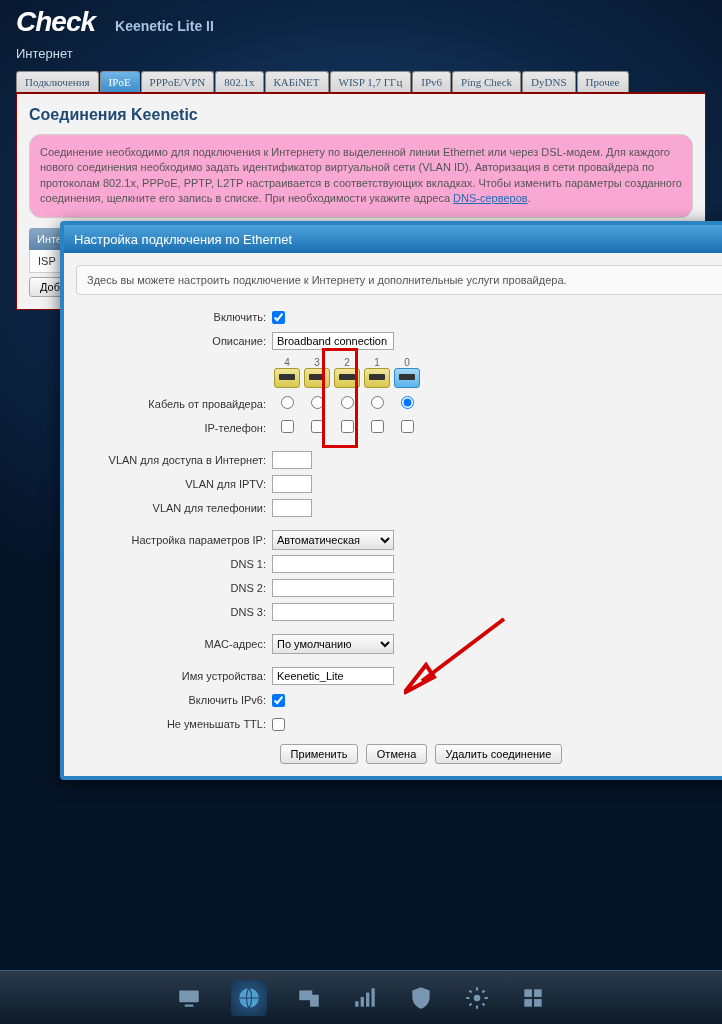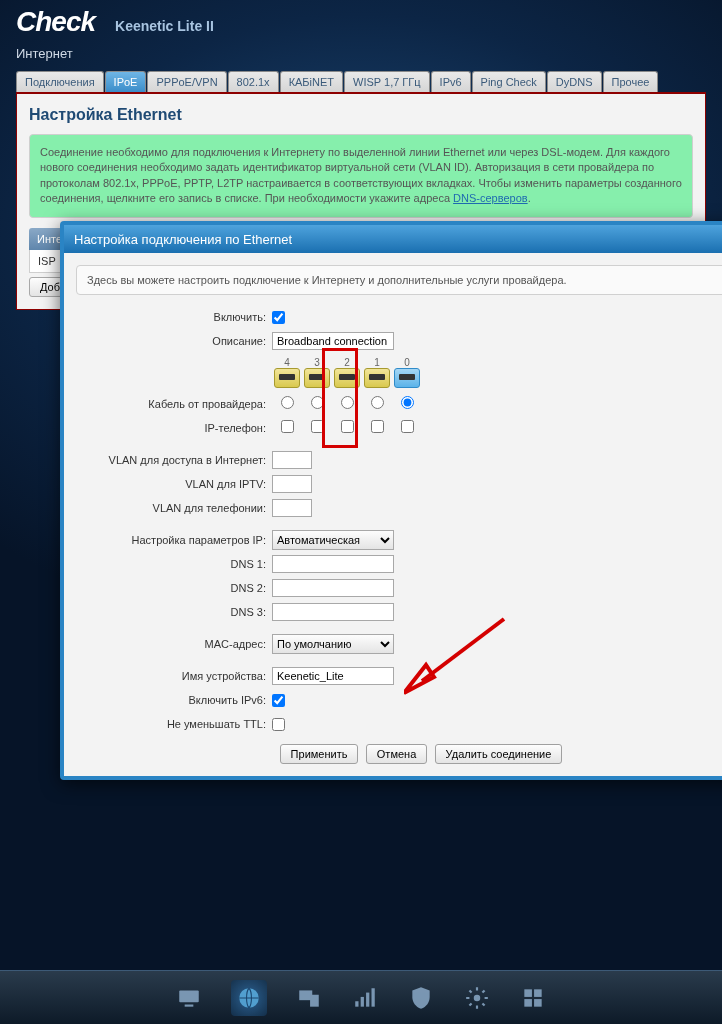--- a/index.html
+++ b/index.html
@@ -9,37 +9,37 @@
   font-size: 12px;
   background: radial-gradient(ellipse 700px 500px at 50% 240px, #1e4b7a 0%, #0c2545 45%, #061428 80%);
   color: #cfd9e6;
   position: relative;
 }
 .hdr { display: flex; align-items: baseline; padding: 6px 16px 0; }
 .logo { font-family: Arial; font-weight: bold; font-style: italic; font-size: 28px; color: #fff; letter-spacing: -1px; }
 .model { font-size: 14px; color: #a8c4e0; margin-left: 20px; font-weight: bold; }
 .crumb { padding: 8px 16px 10px; color: #d0dae6; font-size: 13px; }
 
-.tabs { display: flex; margin: 0 16px; }
+.tabs { display: flex; margin: 0 16px; font-family: Liberation Serif, serif; }
 .tab {
   background: linear-gradient(#e9e9e9,#d5d5d5);
   border: 1px solid #8a8a8a; border-bottom: none;
   color: #3a5a7a; font-size: 11px; padding: 4px 8px;
   margin-right: 1px; cursor: pointer; border-radius: 3px 3px 0 0;
 }
 .tab.active { background: linear-gradient(#6fb6e6,#3b8dc9); color: #fff; }
 
 .panel {
   margin: 0 16px; background: #f3f3f3;
   border: 1px solid #8d0000; border-top: 2px solid #8d0000;
   padding: 12px; color: #333;
 }
 .panel h2 { font-size: 16px; color: #1f4a74; margin-bottom: 10px; font-weight: bold; }
 .infobox {
-  background: #86efac; border: 1px solid #cfcfcf; border-radius: 4px;
+  background: #f9a8d4; border: 1px solid #cfcfcf; border-radius: 12px;
   padding: 10px; font-size: 11px; color: #555; line-height: 1.4;
 }
 .infobox a { color: #1f6bb0; text-decoration: underline; }
 .tblhdr {
   display: flex; background: linear-gradient(#8aa9c7,#5f86ac);
   color: #fff; font-size: 11px; padding: 5px 8px; margin-top: 10px; border-radius: 3px 3px 0 0;
 }
 .tblrow { display: flex; background: #fff; padding: 5px 8px; font-size: 11px; border: 1px solid #cfcfcf; border-top: none; }
 .c1{width:130px}.c2{width:230px}.c3{width:70px;text-align:center}.c4{width:120px}.c5{flex:1}
 .addbtn {
@@ -122,21 +122,21 @@
     <div class="tab">802.1x</div>
     <div class="tab">КАБiNET</div>
     <div class="tab">WISP 1,7 ГГц</div>
     <div class="tab">IPv6</div>
     <div class="tab">Ping Check</div>
     <div class="tab">DyDNS</div>
     <div class="tab">Прочее</div>
   </div>
 
 <div class="panel">
-  <h2>Настройка Ethernet</h2>
+  <h2>Соединения Keenetic</h2>
   <div class="infobox">
     <span>Соединение необходимо для подключения к Интернету по выделенной линии Ethernet или через DSL-модем. Для каждого нового соединения необходимо задать идентификатор виртуальной сети (VLAN ID). Авторизация в сети провайдера по протоколам 802.1x, PPPoE, PPTP, L2TP настраивается в соответствующих вкладках. Чтобы изменить параметры созданного соединения, щелкните его запись в списке. При необходимости укажите адреса </span><a href="#">DNS-серверов</a>.
   </div>
   <div class="tblhdr">
     <div class="c1">Интерфейс</div>
     <div class="c2">Описание</div>
     <div class="c3">IP</div>
     <div class="c4">Состояние</div>
     <div class="c5">Интернет</div>
   </div>

